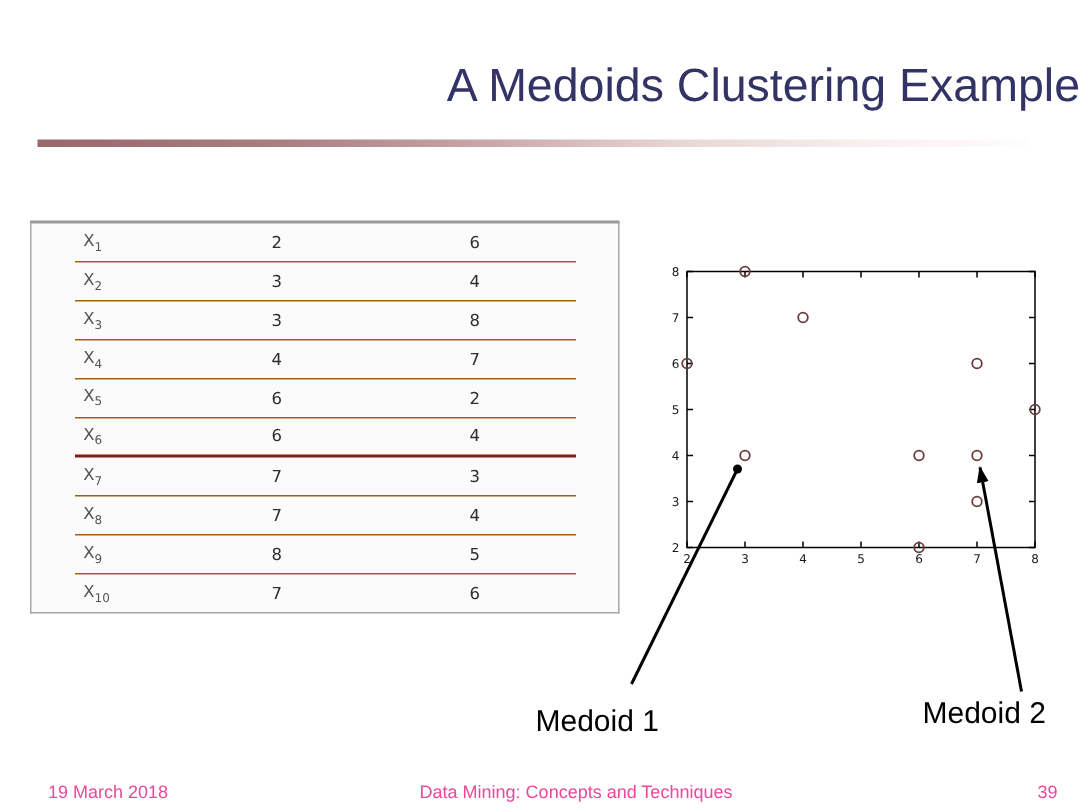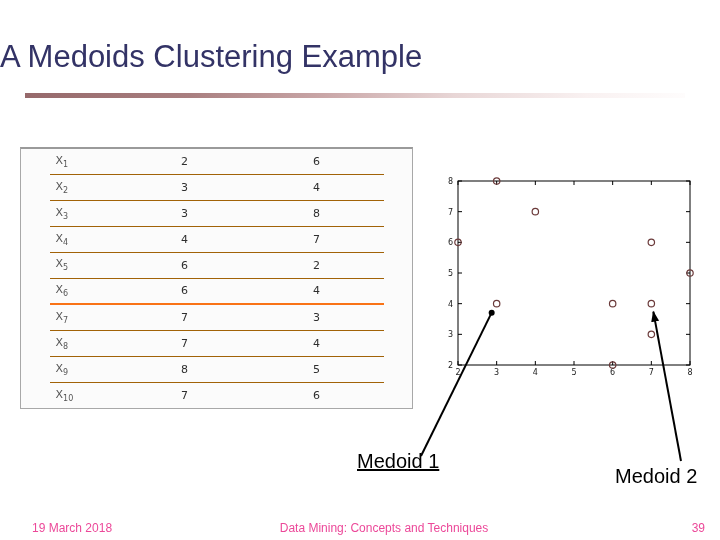--- a/index.html
+++ b/index.html
@@ -1,51 +1,51 @@
 <!DOCTYPE html>
 <html><head>
 <meta charset="utf-8">
 <style>
   html,body{margin:0;padding:0;background:#888;}
   .slide{
     position:relative;width:720px;height:540px;background:#ffffff;
     overflow:hidden;font-family:"Liberation Sans",sans-serif;
   }
   .title{
-    position:absolute;top:38px;left:0;right:0;text-align:left;
+    position:absolute;top:38px;left:0;right:0;text-align:right;
     font-size:31px;line-height:37px;color:#333366;font-weight:normal;margin:0;
     letter-spacing:0px;
   }
   .divider{
     position:absolute;left:25px;top:93px;width:660px;height:5px;
     background:linear-gradient(to right,#96696b 0%,#a97f80 25%,#c9a6a7 45%,#e8d6d6 65%,#f9f1f1 85%,#fefcfc 100%);
   }
   .dtable{
     position:absolute;left:20px;top:147px;width:393px;height:262px;
     background:#fbfbfb;border:1px solid #a8a8a8;border-top:2px solid #9a9a9a;
     display:flex;flex-direction:column;box-sizing:border-box;align-items:center;
   }
   .trow{
     flex:1;display:grid;grid-template-columns:70px 130px 134px 1fr;
     align-items:center;border-top:1px solid #a16207;
   }
   .trow:first-child{border-top:none;}
-  .trow.thick{border-top:2px solid #f97316;}
+  .trow.thick{border-top:2px solid #7f1d1d;}
   .tlabel{
     padding-left:6px;font-size:11px;color:#555;font-family:"DejaVu Sans",sans-serif;
   }
   .tlabel sub{font-size:8px;}
   .tval{
     text-align:center;font-size:11px;color:#2e2e2e;font-family:"DejaVu Sans",sans-serif;
   }
   .overlay{position:absolute;left:0;top:0;width:720px;height:540px;pointer-events:none;}
   .medoid-label{
     position:absolute;font-size:20px;color:#000;white-space:nowrap;
   }
-  .medoid-1{left:357px;top:450px;text-decoration:underline;}
+  .medoid-1{left:357px;top:470px;}
   .medoid-2{left:615px;top:465px;}
   .footer{
     position:absolute;left:0;right:0;top:519px;height:21px;
     font-size:12px;color:#ec4899;
   }
   .footer-date{position:absolute;left:32px;top:2px;}
   .footer-title{position:absolute;left:384px;top:2px;transform:translateX(-50%);white-space:nowrap;}
   .footer-page{position:absolute;right:15px;top:2px;}
 </style>
 </head>

